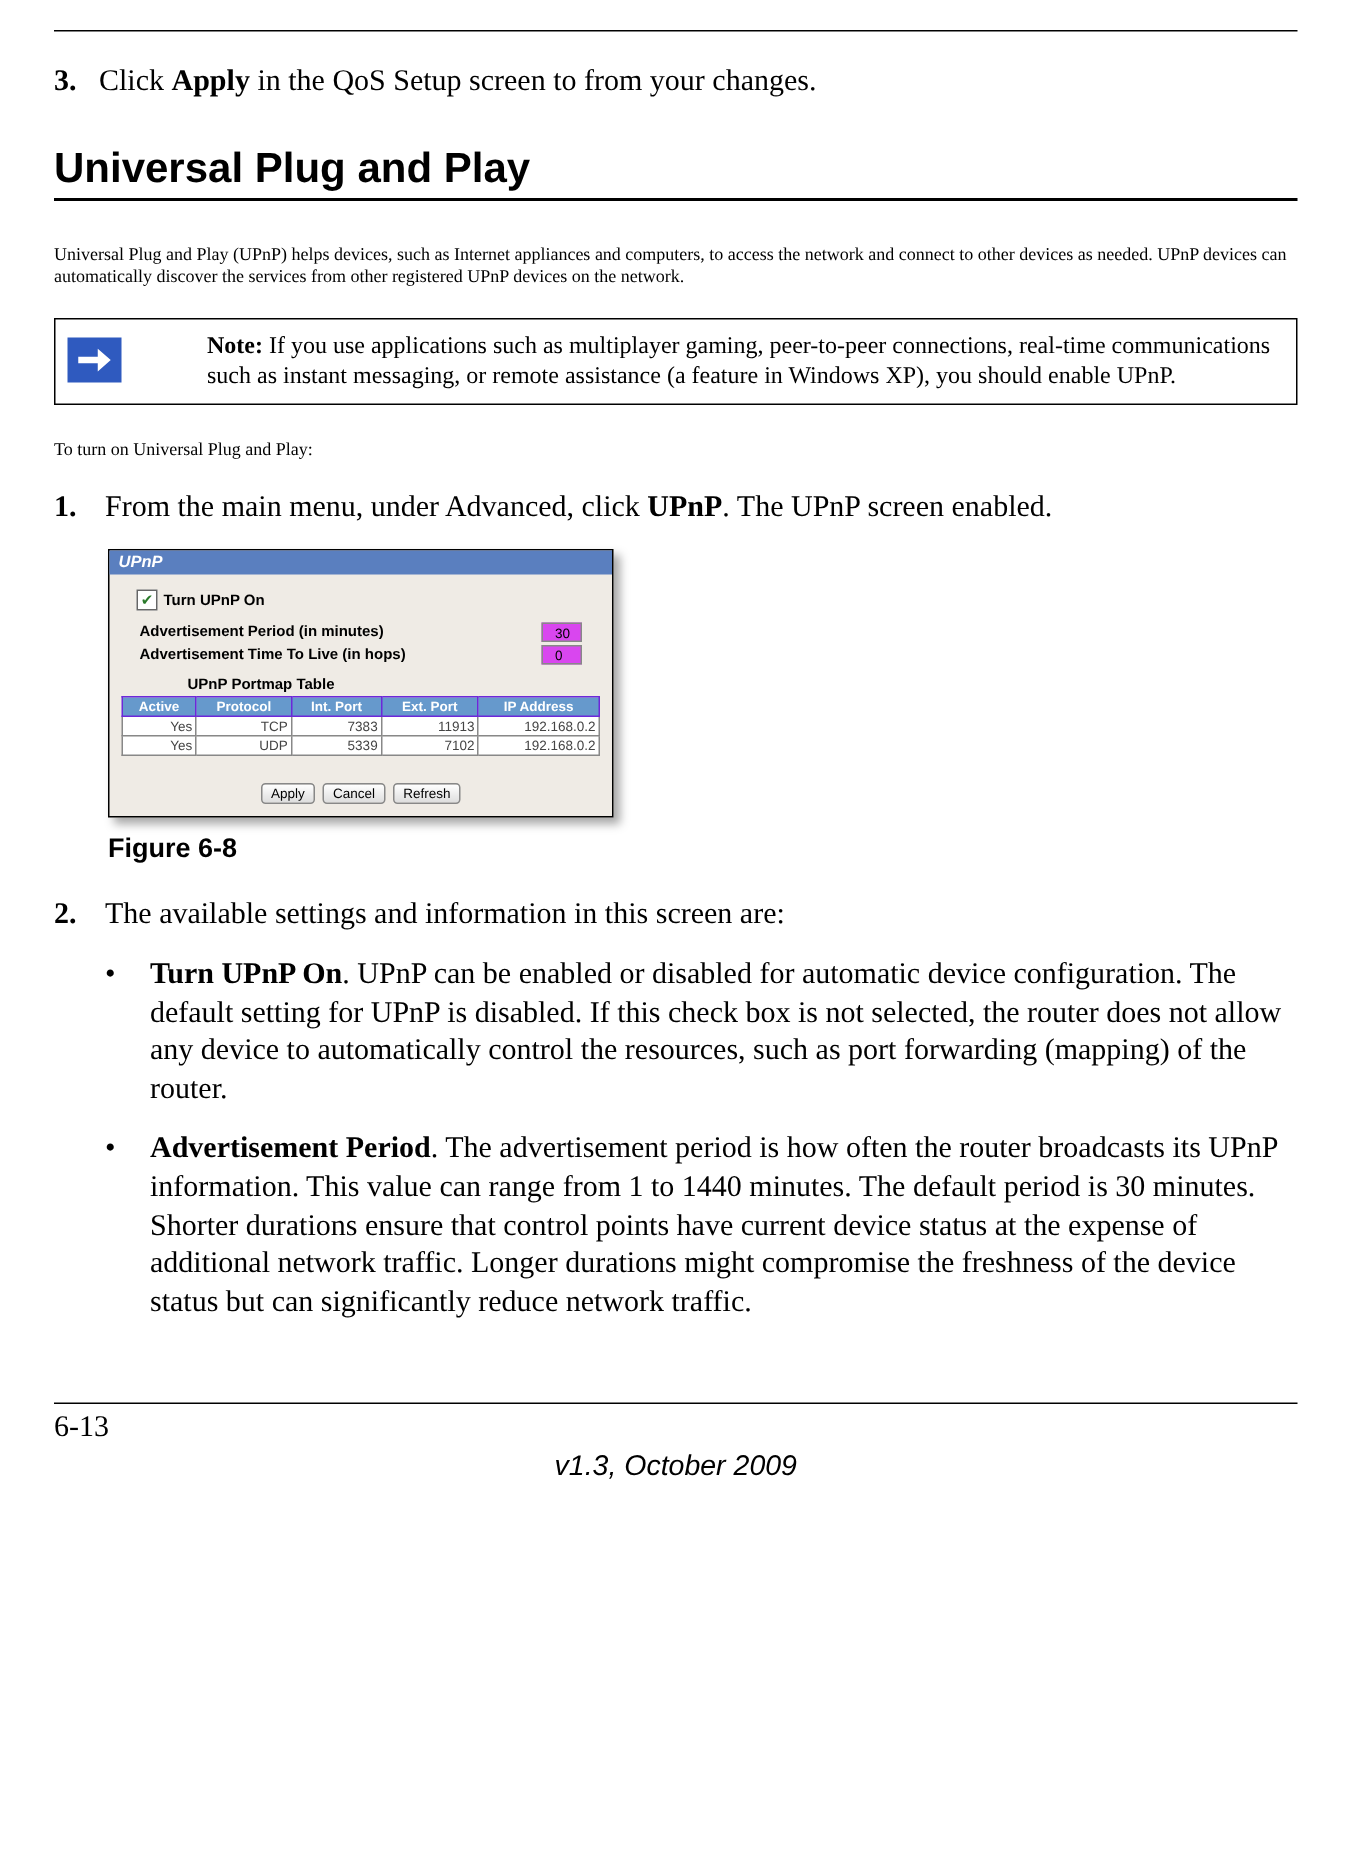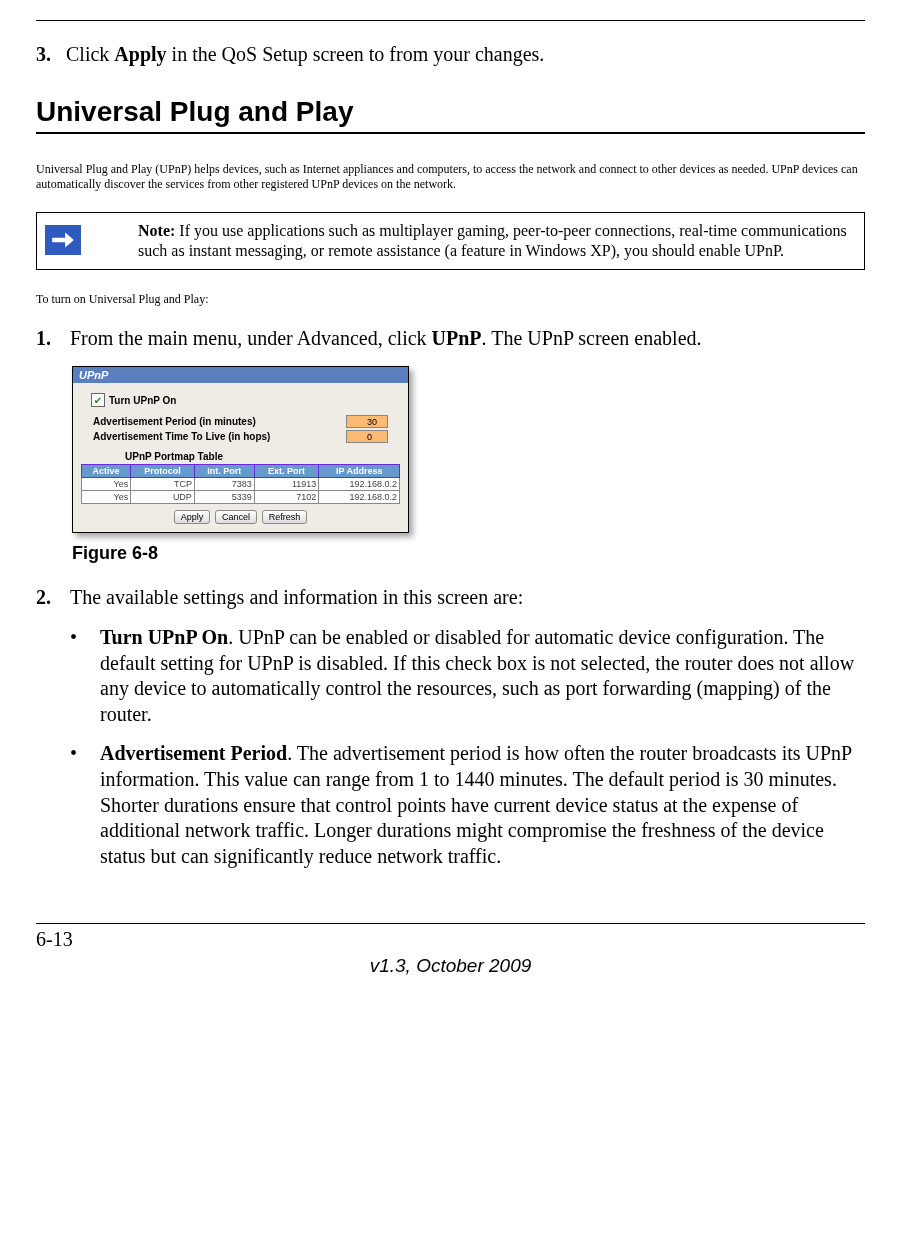--- a/index.html
+++ b/index.html
@@ -82,26 +82,26 @@
     font-style: italic;
     font-size: 11px;
     padding: 2px 6px;
   }
   .upnp-body { padding: 6px 8px 8px 8px; }
   .upnp-check { margin: 4px 0 8px 10px; display:flex; align-items:center; gap:4px;}
   .upnp-check .box { width:12px; height:12px; border:1px solid #666; background:#fff; display:flex;align-items:center;justify-content:center; font-size:10px; color:#2a7a2a;}
   .upnp-check .lbl { font-size:10px; font-weight:bold;}
   .upnp-row { display:flex; align-items:center; margin: 2px 12px; }
   .upnp-row .lbl { flex:1; font-size:10px; font-weight:bold;}
-  .upnp-row .field { width:42px; height:13px; border:1px solid #888; background:#fdba74; font-size:9px; padding:0 20px; box-sizing:border-box; display:flex; align-items:center;}
+  .upnp-row .field { width:27px; height:13px; border:1px solid #888; background:#d946ef; font-size:9px; padding:0 8px; box-sizing:border-box; display:flex; align-items:center;}
   .portmap-title { margin-top:8px; font-size:10px; font-weight:bold;padding-left:44px;}
   table.portmap { width:100%; border-collapse: collapse; margin-top:2px;}
   table.portmap th { background:#6699cc; color:#fff; font-size:9px; border:1px solid #6d28d9; padding:1px 2px; font-weight:bold;}
   table.portmap td { background:#fff; font-size:9px; border:1px solid #888; padding:1px 2px; text-align:right; color:#444;}
-  .upnp-buttons { text-align:center; margin-top:6px;}
+  .upnp-buttons { text-align:center; margin-top:18px;}
   .upnp-btn { display:inline-block; border:1px solid #888; background: linear-gradient(#fff,#ddd); border-radius:3px; font-size:9px; padding:1px 6px; margin:0 1px;}
   .figcap { font-family: Arial, Helvetica, sans-serif; font-weight: bold; font-size: 18px; margin: 8px 0 22px 36px;}
   .bullets { margin-left: 34px; }
   .bullet { display:flex; font-size:20px; line-height:1.28; margin-bottom: 14px; }
   .bullet .dot { width: 30px; flex-shrink:0;}
   .bullet .txt b { font-weight: bold; }
   .spacer { height: 40px; }
   hr.foot-rule { border:none; border-top:1px solid #000; margin: 0 36px; }
   .footer-row { display:flex; justify-content:space-between; font-size:20px; padding: 4px 36px 0 36px;}
   .footer-ver { text-align:center; font-style: italic; font-size:19px; font-family: Arial, Helvetica, sans-serif; margin-top:4px; padding-bottom:18px;}

